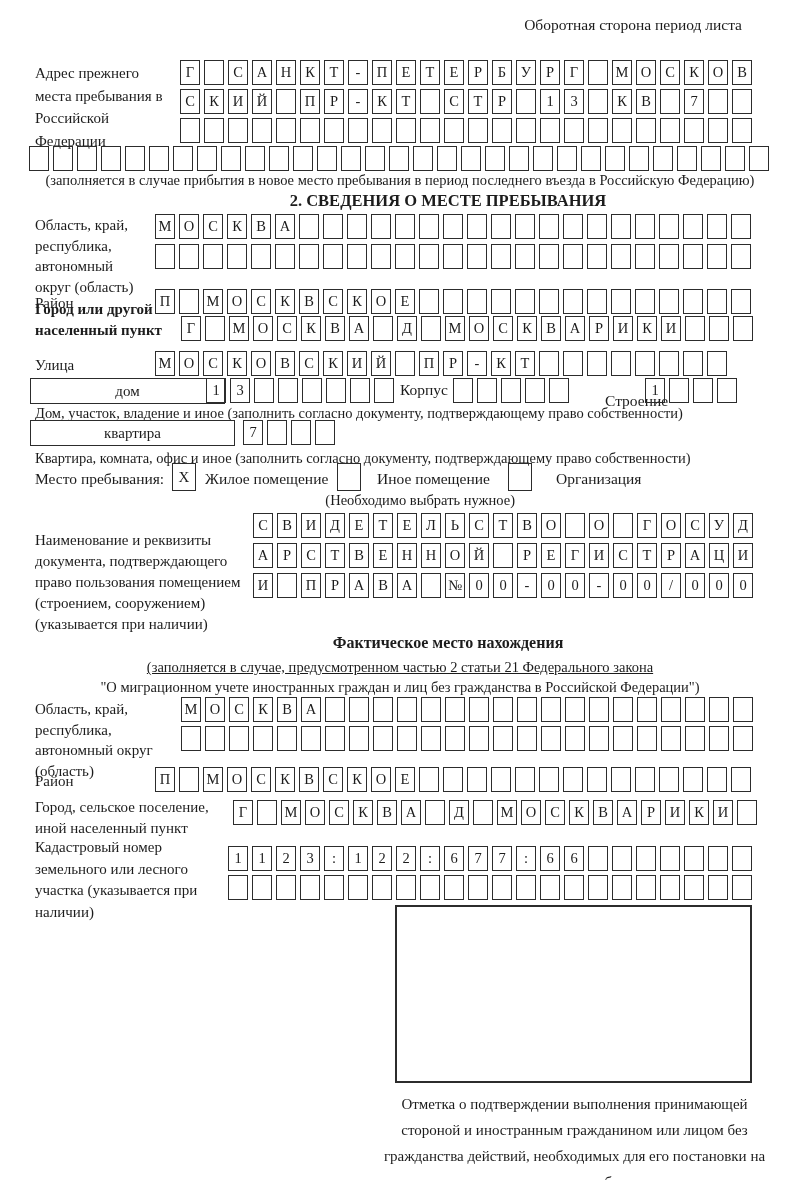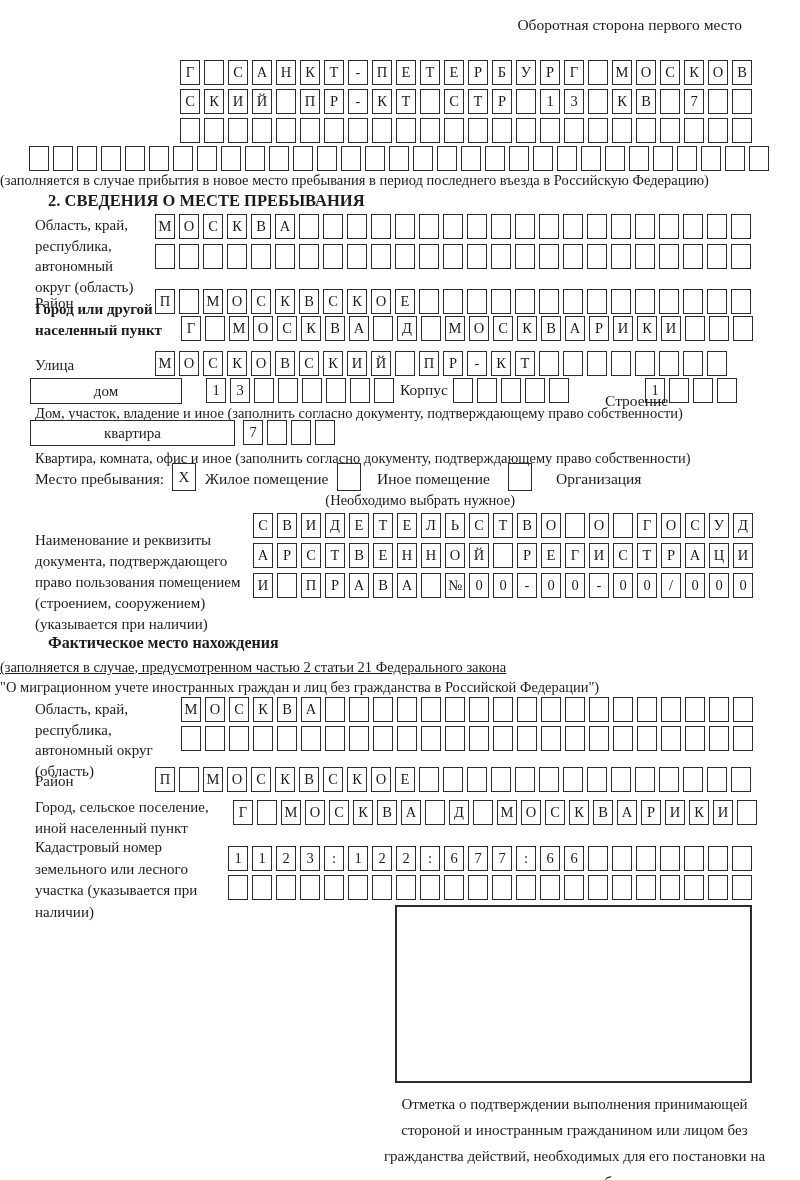--- a/index.html
+++ b/index.html
@@ -8,39 +8,40 @@
   .page { position:relative; width:800px; height:1180px; background:#fff; overflow:hidden; }
   .abs { position:absolute; }
 
   .cellrow { display:flex; gap:4px; }
   .cell { flex:0 0 auto; width:20px; height:25px; border:1.6px solid #2c2c2c;
           display:flex; align-items:center; justify-content:center;
           font-size:14.5px; line-height:1; }
 
   .label { font-size:15px; line-height:20.5px; }
   .small { font-size:14.5px; white-space:nowrap; }
-  .center { width:800px; left:0; }
+  .center { text-align:center; width:800px; left:0; }
   .bold { font-weight:bold;margin-left:48px; }
 
   .widebox { border:1.6px solid #2c2c2c; height:26px; display:flex;
              align-items:center; justify-content:center; font-size:15px; }
   .checkbox { width:24px; height:28px; border:1.7px solid #2c2c2c; display:flex;
               align-items:center; justify-content:center; font-size:15px; }
   .inlbl { font-size:15.5px; white-space:nowrap; }
 
   .stampbox { border:2px solid #2c2c2c; background:#fff; }
   .stampcap { font-size:15px; line-height:26px; text-align:center; }
 </style>
 </head>
 <body>
 
 <div class="page">
 
-  <div class="abs inlbl" style="top:16px; right:58px;">Оборотная сторона первого место</div>
-
+  <div class="abs inlbl" style="top:16px; right:58px;">Оборотная сторона период листа</div>
+
+  <div class="abs label" style="left:35px; top:62px; width:135px; line-height:22.5px;">Адрес прежнего места пребывания в Российской Федерации</div>
   <div class="abs cellrow" style="left:180px; top:60px;">
       <span class="cell">Г</span>
       <span class="cell"></span>
       <span class="cell">С</span>
       <span class="cell">А</span>
       <span class="cell">Н</span>
       <span class="cell">К</span>
       <span class="cell">Т</span>
       <span class="cell">-</span>
       <span class="cell">П</span>
@@ -283,21 +284,21 @@
       <span class="cell"></span>
       <span class="cell"></span>
       <span class="cell"></span>
       <span class="cell"></span>
       <span class="cell"></span>
       <span class="cell"></span>
       <span class="cell"></span>
       <span class="cell"></span>
     </div>
 
-  <div class="abs widebox" style="left:30px; top:378px; width:152px;">дом</div>
+  <div class="abs widebox" style="left:30px; top:378px; width:195px;">дом</div>
   <div class="abs cellrow" style="left:206px; top:378px;">
       <span class="cell">1</span>
       <span class="cell">3</span>
       <span class="cell"></span>
       <span class="cell"></span>
       <span class="cell"></span>
       <span class="cell"></span>
       <span class="cell"></span>
       <span class="cell"></span>
     </div>

